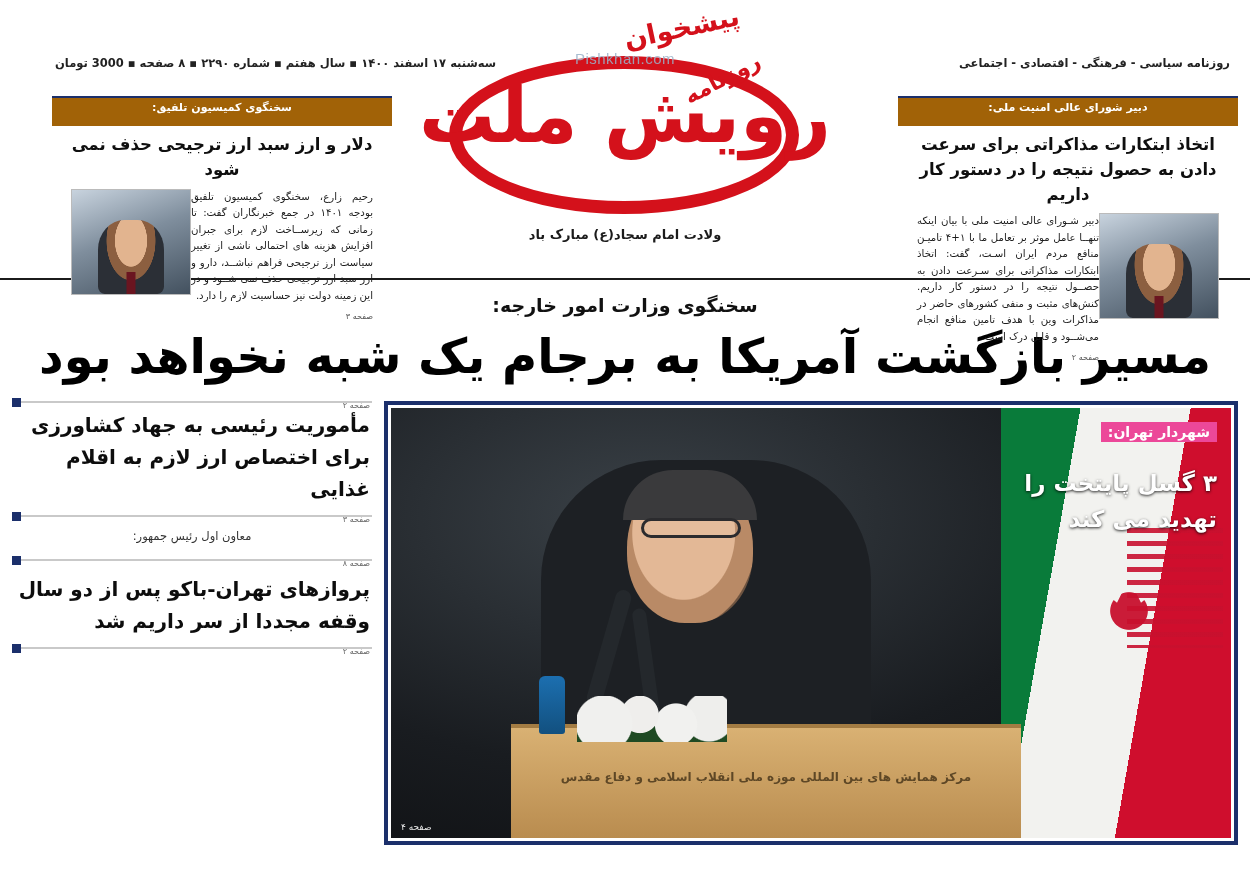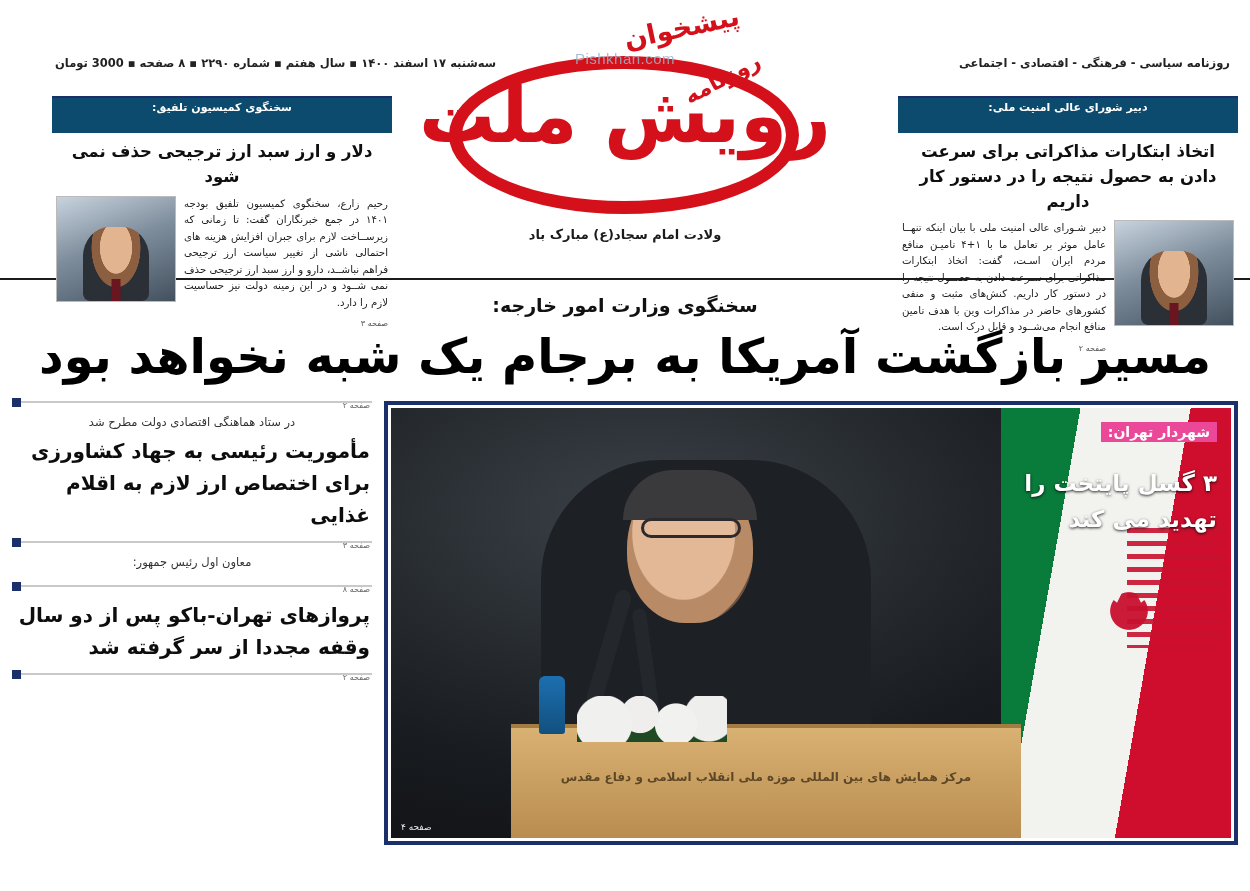--- a/index.html
+++ b/index.html
@@ -117,39 +117,38 @@
   
   .topbox {
     position: absolute;
     top: 96px;
     width: 340px;
     border-top: 2px solid #1b2f6b;
   }
   .topbox.right { right: 12px; }
   .topbox.left  { left: 52px; }
   .topbox .kicker {
-    background: #0c4a6e;
+    background: #a16207;
     color: #fff;
     font-size: 11px;
     font-weight: bold;
     text-align: center;
-    padding: 3px 0 19px;
+    padding: 3px 0 12px;
   }
   .topbox h2 {
     margin: 7px 6px 6px;
     font-size: 16.5px;
     line-height: 1.5;
     text-align: center;
     font-weight: bold;
     color: #0f0f0f;
   }
   .topbox .body {
     display: flex;
-    gap: 8px;
-    margin: 6px 4px 0;
+    margin: 6px 19px 0;
   }
   .topbox .thumb {
     width: 118px;
     height: 104px;
     flex: 0 0 118px;
     border: 1px solid #bbb;
     background: linear-gradient(160deg,#c8d3de 0%, #7f8e9d 45%, #43515f 100%);
     position: relative;
     overflow: hidden;
   }
@@ -503,35 +502,34 @@
           <div class="pg">صفحه ۴</div>
         </div>
       </div>
     </div>
 
     <div class="col-left">
 
       <div class="brief">
         <span class="sq"></span>
         <span class="page-no">صفحه ۲</span>
-        <div class="sub">در ستاد هماهنگی اقتصادی دولت مطرح شد</div>
         <h3>مأموریت رئیسی به جهاد کشاورزی برای اختصاص ارز لازم به اقلام غذایی</h3>
       </div>
 
       <div class="brief">
         <span class="sq"></span>
         <span class="page-no">صفحه ۳</span>
         <div class="sub">معاون اول رئیس جمهور:</div>
       </div>
 
       <div class="brief">
         <span class="sq"></span>
         <span class="page-no">صفحه ۸</span>
         <div class="sub"></div>
-        <h3>پروازهای تهران-باکو پس از دو سال وقفه مجددا از سر گرفته شد</h3>
+        <h3>پروازهای تهران-باکو پس از دو سال وقفه مجددا از سر داریم شد</h3>
       </div>
 
       <div class="brief">
         <span class="sq"></span>
         <span class="page-no">صفحه ۲</span>
       </div>
 
     </div>
   </div>
 </div>

